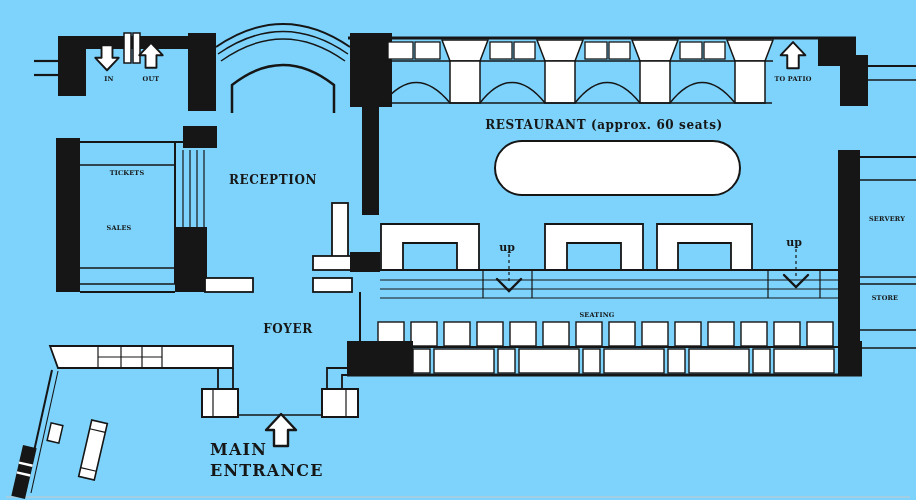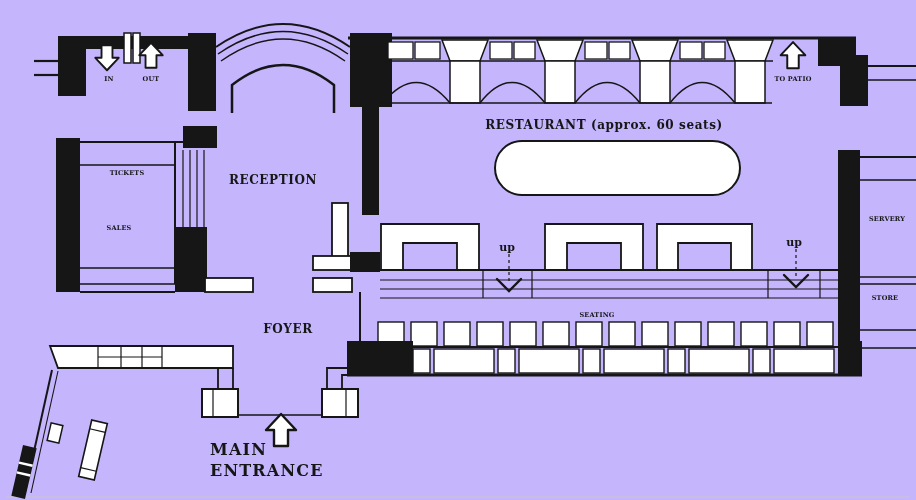--- a/index.html
+++ b/index.html
@@ -1,16 +1,16 @@
 <!DOCTYPE html>
 <html><head>
 <meta charset="utf-8">
 <style>
   html,body{margin:0;padding:0;background:#ffffff;}
-  .plan-wrap{width:916px;height:500px;background:#c4b5fd;position:relative;overflow:hidden;}
+  .plan-wrap{width:916px;height:500px;background:#7dd3fc;position:relative;overflow:hidden;}
   svg{display:block;}
   .ink{stroke:#161616;fill:none;}
   .fill-ink{fill:#161616;stroke:none;}
   .wh{fill:#ffffff;stroke:#161616;}
   text{fill:#161616;font-family:"DejaVu Serif",serif;font-weight:bold;}
   .t-s{font-size:6.5px;letter-spacing:.2px;text-anchor:middle;}
   .t-m{font-size:12px;letter-spacing:.6px;text-anchor:middle;}
   .t-up{font-size:11px;text-anchor:middle;}
   .t-xl{font-size:16px;letter-spacing:1.2px;text-anchor:start;}
 </style>

